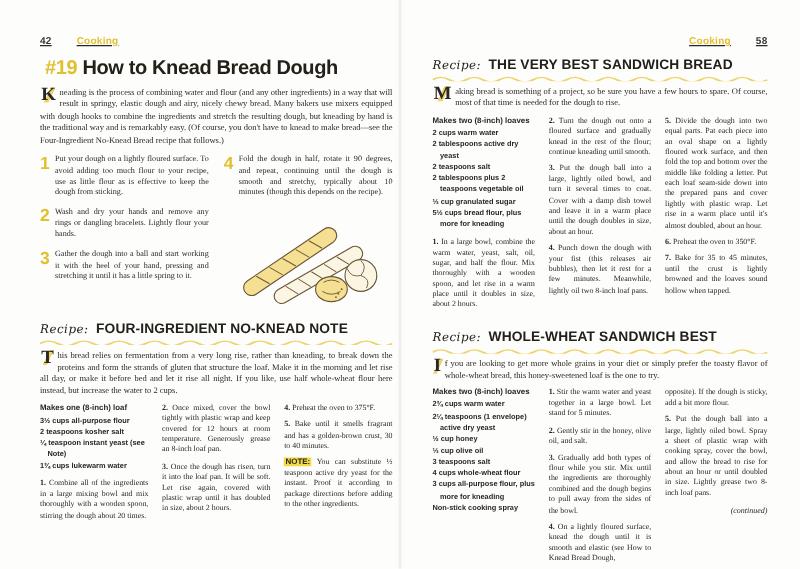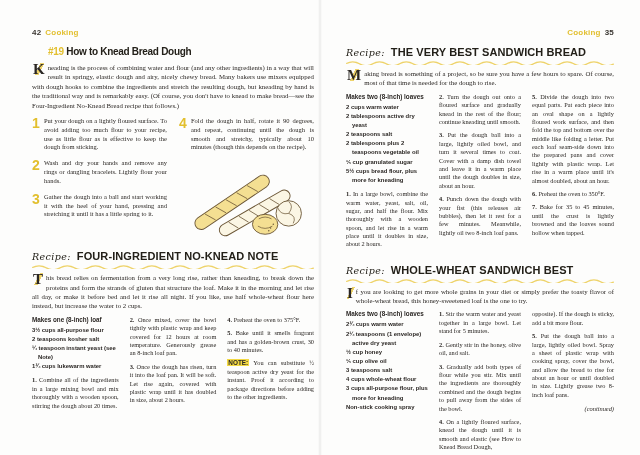--- a/index.html
+++ b/index.html
@@ -13,28 +13,28 @@
     font-family:"Liberation Serif",serif;
     position:relative;overflow:hidden;
   }
   .gutter{position:absolute;left:318px;top:0;width:4px;height:100%;
     background:linear-gradient(90deg,rgba(0,0,0,0),rgba(0,0,0,.07),rgba(0,0,0,0));}
   .spread{position:absolute;inset:0;display:flex;}
   .page{width:320px;height:455px;}
   .page-left{padding:28px 6px 0 32px;}
   .page-right{padding:28px 26px 0 26px;}
 
-  .phead{display:flex;align-items:baseline;gap:4px;
-    font-family:"Liberation Sans",sans-serif;font-weight:bold;font-size:8px;letter-spacing:.2px;}
+  .phead{display:flex;align-items:baseline;gap:20px;
+    font-family:"Liberation Sans",sans-serif;font-weight:bold;font-size:8px;letter-spacing:.2px;text-decoration:underline;}
   .phead.right{justify-content:flex-end;}
   .phead .sec{color:var(--accent);}
   .phead .num{color:#3a3631;}
 
-  h1{font-family:"Liberation Sans",sans-serif;font-weight:bold;font-size:10px;
-     letter-spacing:-.3px;margin:9px 0 6px 16px;color:#232019;}
+  h1{font-family:"Liberation Sans",sans-serif;font-weight:bold;font-size:16px;
+     letter-spacing:-.3px;margin:9px 0 6px 4px;color:#232019;}
   h1 .accent{color:var(--accent);}
 
   .lede{font-size:6.8px;line-height:1.38;text-align:justify;}
   .dropcap{float:left;font-size:15px;line-height:11px;font-weight:bold;
     padding:1px 2px 0 1px;margin-right:1px;position:relative;
     background:linear-gradient(115deg,transparent 42%,var(--accent-light) 42%,var(--accent-light) 60%,transparent 60%);}
 
   .stepcols{display:flex;gap:12px;margin-top:7px;}
   .stepcol{flex:1;min-width:0;}
   .astep{display:flex;gap:3px;margin-bottom:7px;}
@@ -147,21 +147,21 @@
           <p class="rstep"><b>5.</b> <span>Bake until it smells fragrant and has a golden-brown crust, 30 to 40 minutes.</span></p>
           <p class="rstep"><b class="note-label">NOTE:</b> <span>You can substitute ½ teaspoon active dry yeast for the instant. Proof it according to package directions before adding to the other ingredients.</span></p>
         </div>
       </div>
     </div>
   </div>
 
   <div class="page page-right">
     <div class="phead right">
       <span class="sec">Cooking</span>
-      <span class="num">35</span>
+      <span class="num">58</span>
     </div>
 
     <div class="recipe" style="margin-top:9px;">
       <div class="rhead">
         <span class="rlabel">Recipe:</span>
         <span class="rtitle">THE VERY BEST SANDWICH BREAD</span>
       </div>
       <svg class="wavy" viewBox="0 0 100 4" preserveAspectRatio="none">
           <path d="M0 3 Q2.5 0 5 3 T10 3 T15 3 T20 3 T25 3 T30 3 T35 3 T40 3 T45 3 T50 3 T55 3 T60 3 T65 3 T70 3 T75 3 T80 3 T85 3 T90 3 T95 3 T100 3" fill="none" stroke="var(--accent-light)" stroke-width="0.9"></path>
         </svg>

